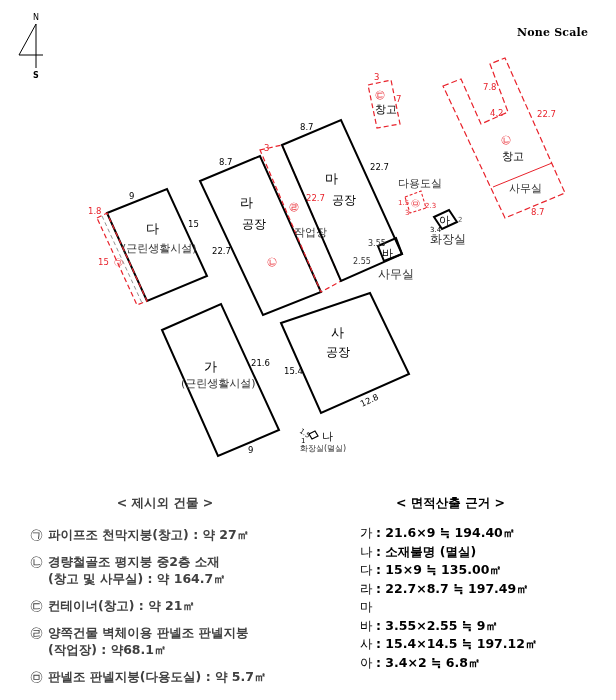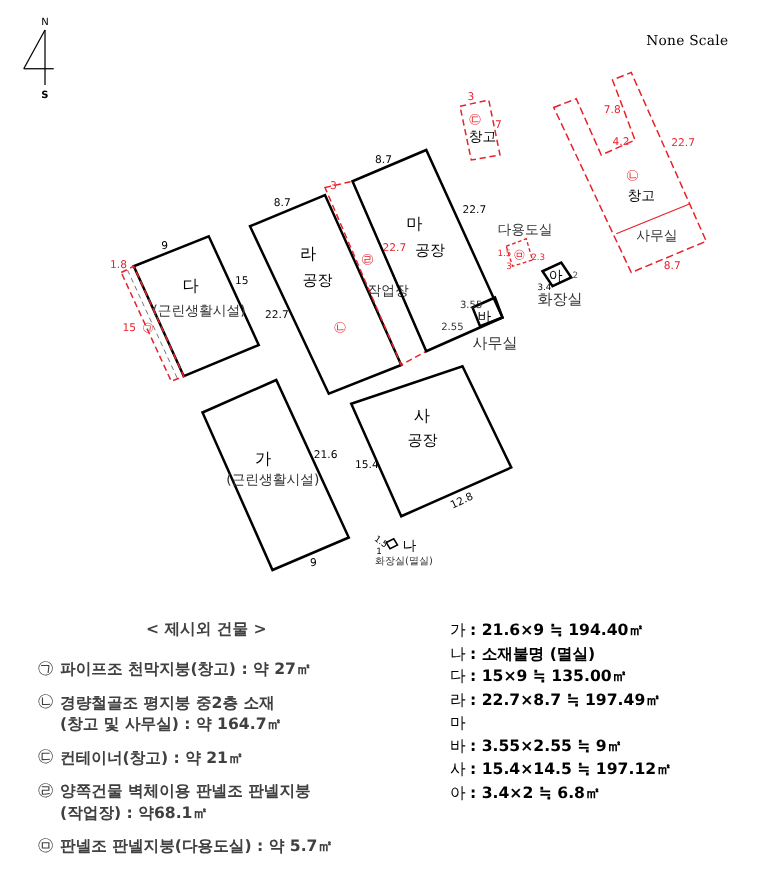--- a/index.html
+++ b/index.html
@@ -1,19 +1,19 @@
 <!DOCTYPE html>
 <html><head>
 <meta charset="utf-8">
 <style>
   html, body { margin:0; padding:0; background:#ffffff; }
   body { width:616px; height:700px; position:relative; overflow:hidden; font-family:"DejaVu Sans", sans-serif; }
   #plan { position:absolute; left:0; top:0; width:616px; height:470px; }
   .txt { font-family:"DejaVu Sans", sans-serif; }
-  .scale-label { position:absolute; left:517px; top:26px; font-family:"DejaVu Serif", serif; font-size:11px; font-weight:normal; color:#000; letter-spacing:0.2px; }
+  .scale-label { position:absolute; left:517px; top:26px; font-family:"DejaVu Serif", serif; font-size:11px; font-weight:bold; color:#000; letter-spacing:0.2px; }
   .legend-left { position:absolute; left:30px; top:495px; width:300px; color:#404040; font-weight:bold; font-size:12.5px; }
   .legend-left .title { text-align:center; margin-left:-30px; margin-bottom:14px; font-size:12.5px; }
   .legend-left .item { display:flex; margin-bottom:10px; line-height:17px; }
   .legend-left .mark { width:18px; flex:none; font-weight:normal; font-size:13px; }
   .legend-left .body { flex:1; }
   .legend-right { position:absolute; left:360px; top:495px; width:256px; color:#000; font-size:12.5px; }
   .legend-right .title { margin-left:36px; font-weight:bold; margin-bottom:12px; }
   .legend-right .row { display:flex; line-height:18.5px; }
   .legend-right .k { width:16px; flex:none; font-weight:normal; }
   .legend-right .v { font-weight:bold; }
@@ -167,20 +167,21 @@
         <div>(작업장) : 약68.1㎡</div>
       </span>
   </div>
   <div class="item">
     <span class="mark">㉤</span>
     <span class="body"><span>판넬조 판넬지붕(다용도실) : 약 5.7㎡</span></span>
   </div>
 </div>
 
 <div class="legend-right">
+  <div class="title">&lt; 면적산출 근거 &gt;</div>
   <div class="row">
       <span class="k">가</span>
       <span class="v"> : 21.6×9 ≒ 194.40㎡</span>
     </div>
   <div class="row">
       <span class="k">나</span>
       <span class="v"> : 소재불명 (멸실)</span>
     </div>
   <div class="row">
       <span class="k">다</span>

